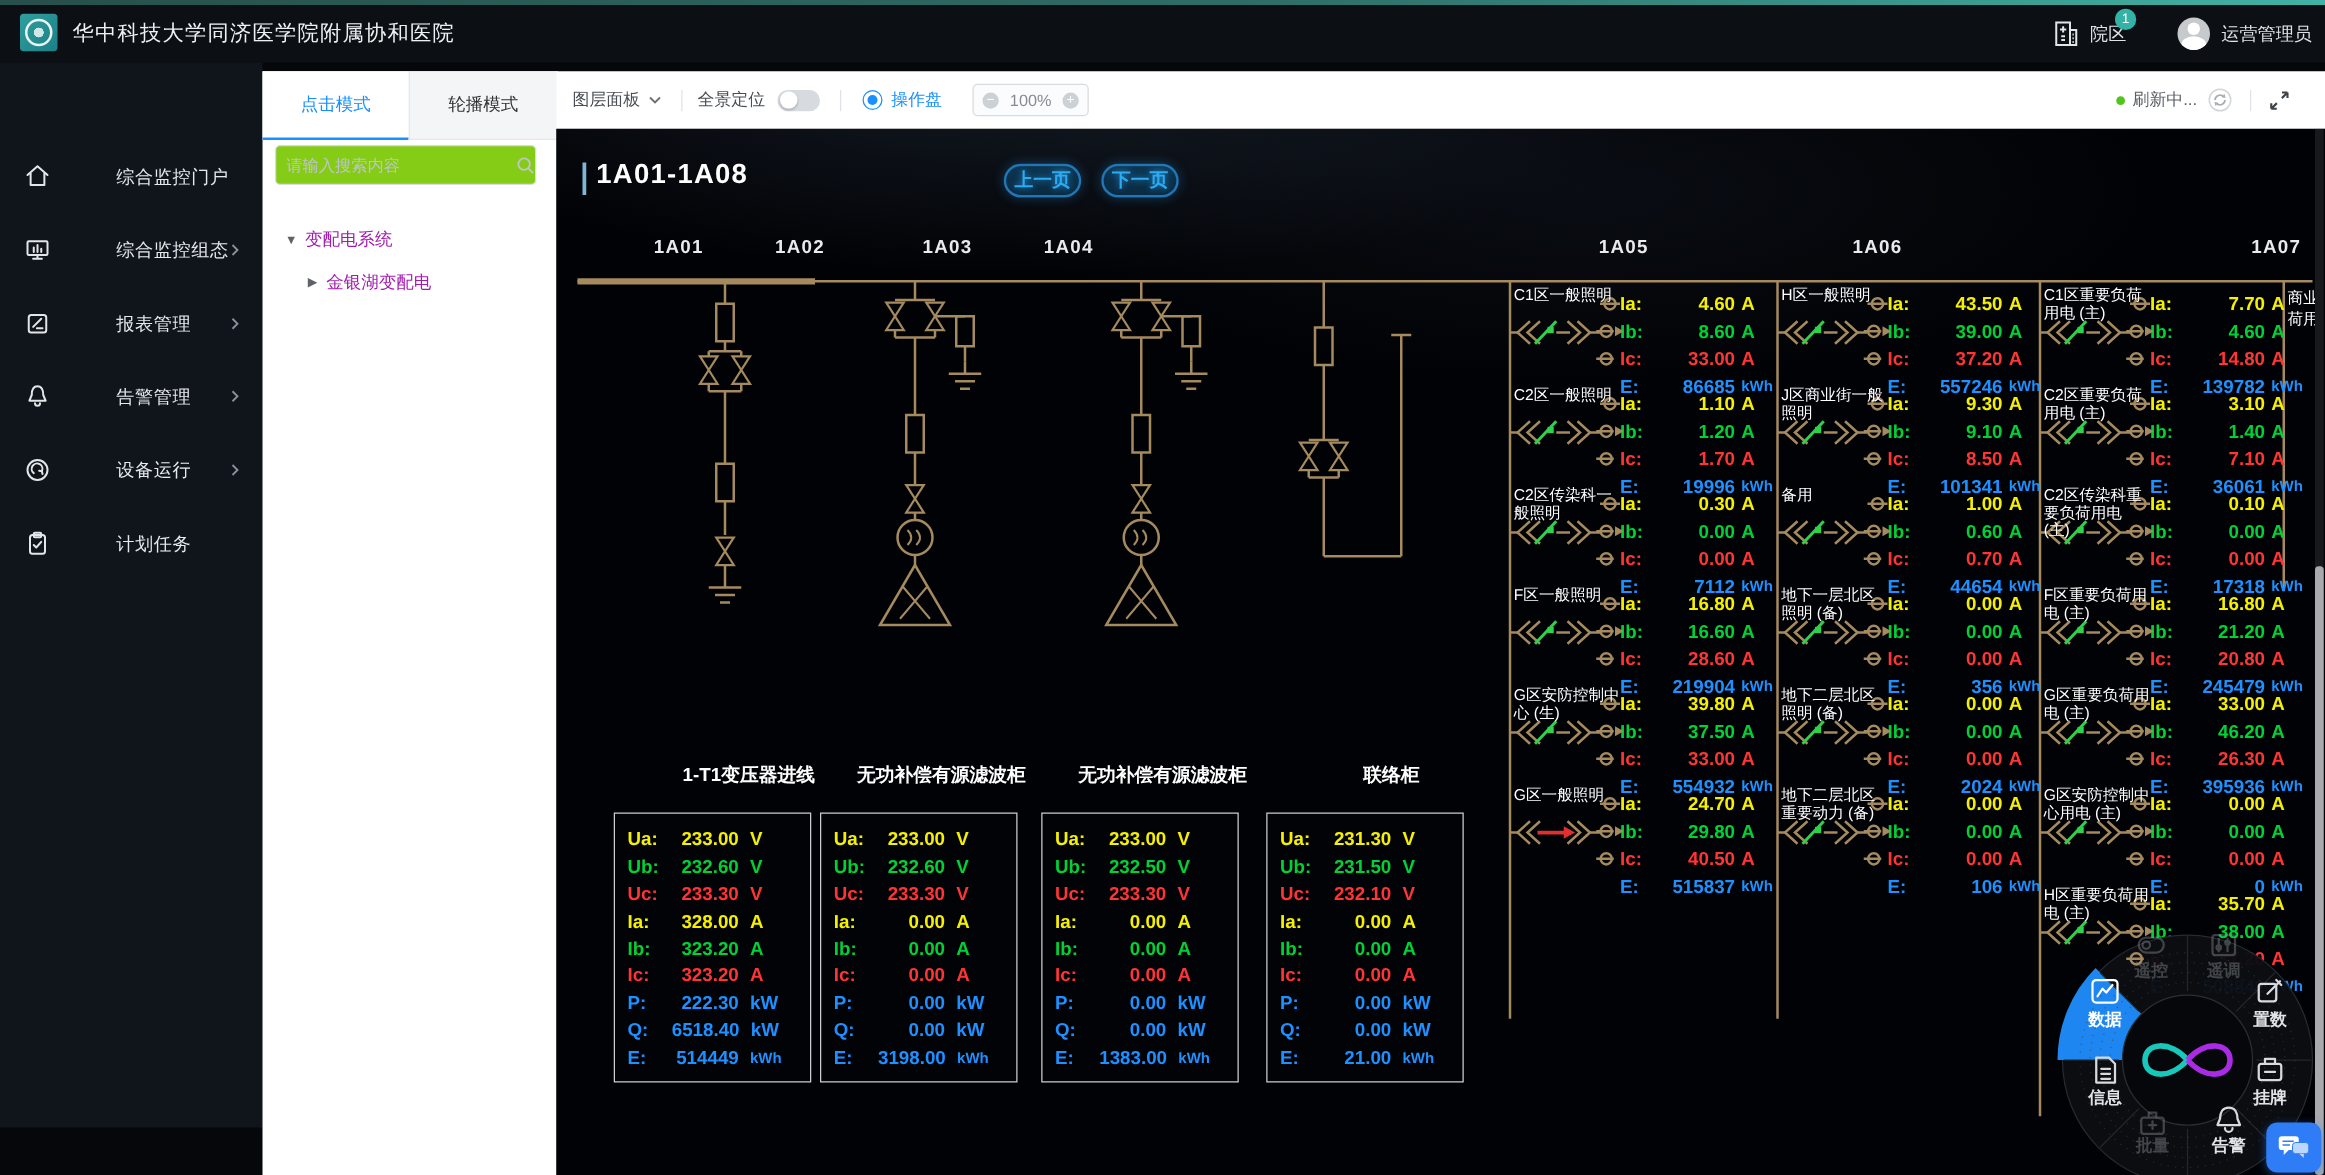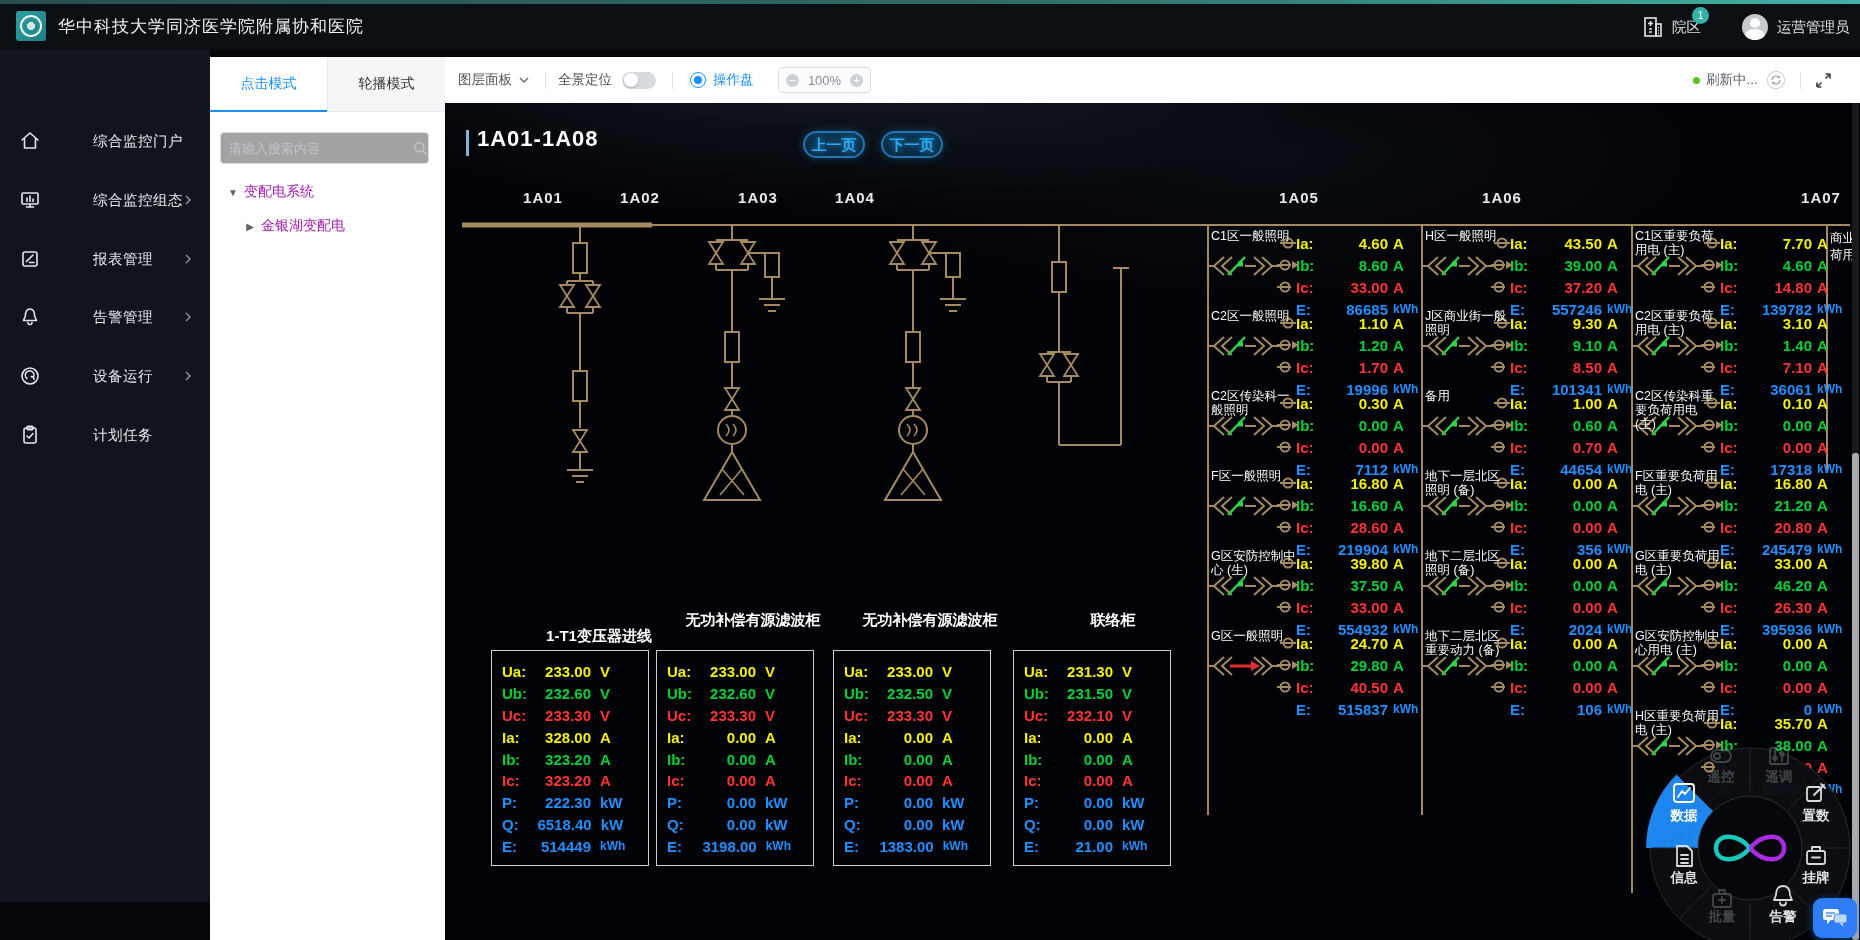--- a/index.html
+++ b/index.html
@@ -33,22 +33,22 @@
   .side-item svg.mi{margin-left:18px;}
   .side-item .lbl{font-size:14.5px;margin-left:19px;letter-spacing:.5px;}
   .side-item svg.chev{position:absolute;right:16px;}
 
   
   .tree-panel{position:absolute;left:210px;top:57px;width:235px;height:883px;background:#ffffff;border-right:1px solid #dfe2e6;}
   .tabs{display:flex;height:55px;}
   .tab{flex:1;display:flex;align-items:center;justify-content:center;font-size:14px;cursor:pointer;}
   .tab.active{color:#1890ff;background:#fff;border-bottom:2px solid #1890ff;}
   .tab.inactive{color:#333;background:#f4f5f7;border-bottom:1px solid #e6e8eb;border-left:1px solid #e6e8eb;}
-  .searchbox{position:absolute;left:10px;top:75px;width:207px;height:30px;border:1px solid #d9dcdf;border-radius:4px;
-    display:flex;align-items:center;background:#a3a3a3;}
+  .searchbox{position:absolute;left:10px;top:59px;width:207px;height:30px;border:1px solid #d9dcdf;border-radius:4px;
+    display:flex;align-items:center;background:#84cc16;}
   .searchbox input{flex:1;border:none;outline:none;font-size:13px;padding:0 8px;color:#333;font-family:inherit;background:transparent;}
   .searchbox input::placeholder{color:#c0c4cc;}
   .searchbox svg{margin-right:8px;flex:none;}
   .tree{position:absolute;left:0;top:118px;width:235px;}
   .tnode{display:flex;align-items:center;height:34px;cursor:pointer;}
   .tnode .caret{font-size:10px;color:#5f6368;width:14px;text-align:center;}
   .tnode .tlabel{font-size:14px;color:#a21caf;margin-left:4px;}
 
   
   .toolbar{position:absolute;left:445px;top:57px;width:1415px;height:46px;background:#fff;border-bottom:1px solid #e4e6ea;}
@@ -387,21 +387,21 @@
   <div id="sec-headers">
       <div class="sec-header" style="left: 98px;">1A01</div>
       <div class="sec-header" style="left: 195px;">1A02</div>
       <div class="sec-header" style="left: 313px;">1A03</div>
       <div class="sec-header" style="left: 410px;">1A04</div>
       <div class="sec-header" style="left: 854px;">1A05</div>
       <div class="sec-header" style="left: 1057px;">1A06</div>
       <div class="sec-header" style="left: 1376px;">1A07</div>
     </div>
   <div id="cabinets">
-      <div class="cab-label" style="left: 154px; margin-top: 16px;">1-T1变压器进线</div>
+      <div class="cab-label" style="left: 154px;">1-T1变压器进线</div>
       <div class="cab-panel" style="left: 46px;">
         <div class="cabrow c-a">
       <span class="k">Ua:</span>
           <span class="v">233.00</span>
           <span class="u ">V</span>
         </div>
         <div class="cabrow c-b">
       <span class="k">Ub:</span>
           <span class="v">232.60</span>
           <span class="u ">V</span>

